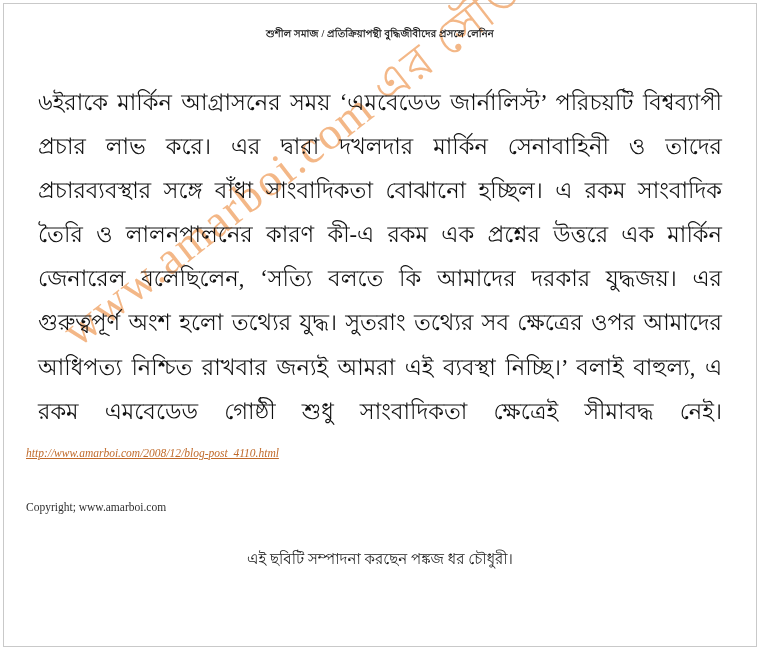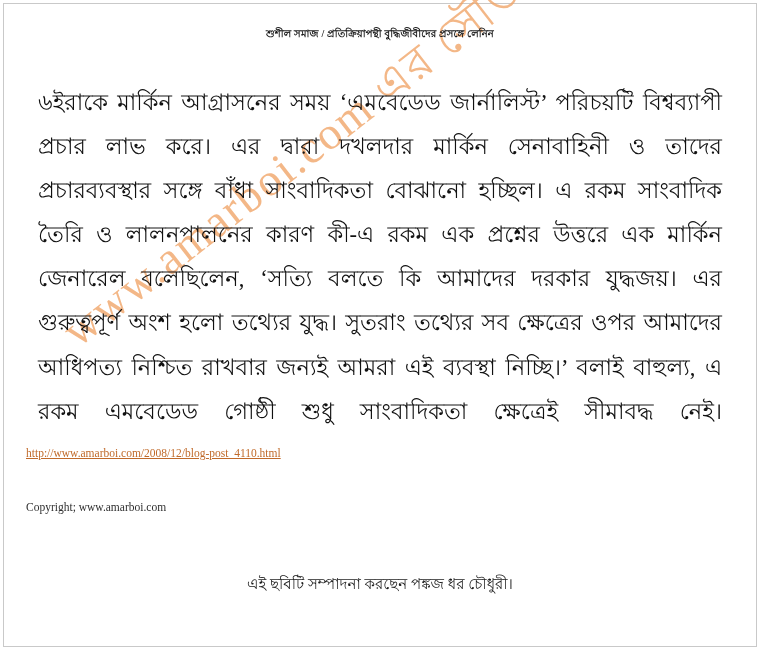--- a/index.html
+++ b/index.html
@@ -76,28 +76,29 @@
     margin-top: 10px;
     font-family: "Liberation Serif", serif;
     font-size: 11.5px;
     line-height: 1.35;
     color: #2f2f2f;
   }
   .url-link {
     color: #c06a2a;
     text-decoration: underline;
     display: inline-block;
+    font-style: italic;
   }
   .copyright {
     color: #2f2f2f;
     display: block;
     margin-top: 39px;
   }
   .footer-note {
-    margin-top: 56px;
+    margin-top: 31px;
     text-align: center;
     font-size: 15px;
     color: #1a1a1a;
   }
 </style>
 </head>
 <body>
 
 <div class="page">
 

